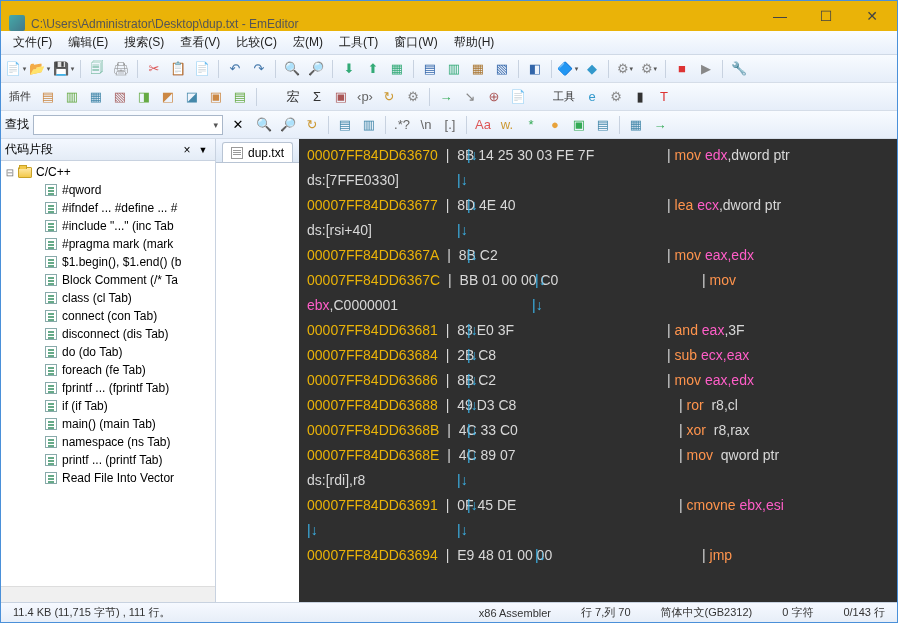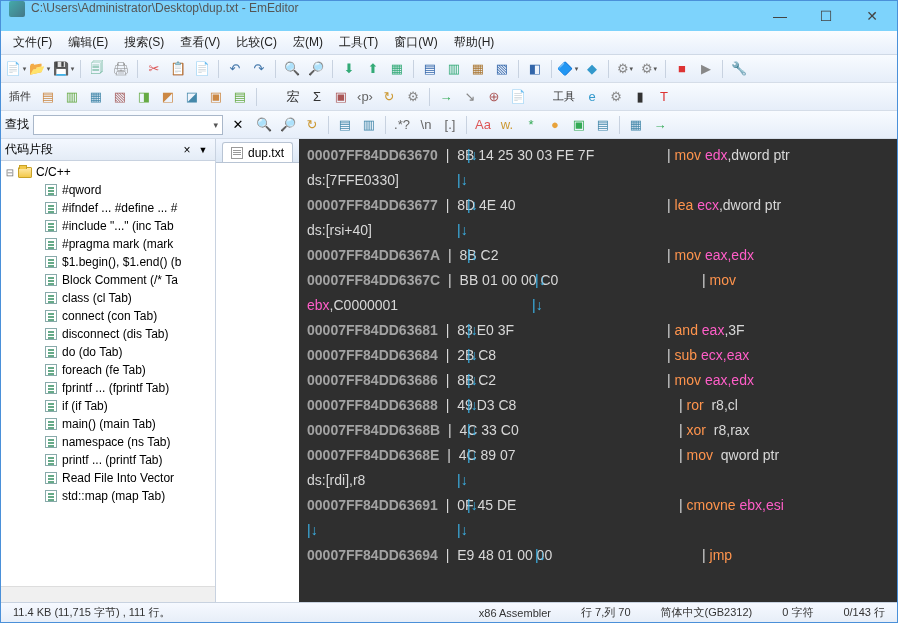--- a/index.html
+++ b/index.html
@@ -1,19 +1,19 @@
 <!DOCTYPE html>
 <html><head>
 <meta charset="utf-8">
 <style>
 * { box-sizing: border-box; margin: 0; padding: 0; font-family: "Microsoft YaHei", "Segoe UI", Tahoma, sans-serif; }
 body { width: 898px; height: 623px; display: flex; flex-direction: column; background: #fff; border: 1px solid #4a90d9; overflow: hidden; }
 
 
-.titlebar { height: 30px; background: #7dd3fc; display: flex; align-items: flex-start; padding: 0 2px 0 8px; font-size: 12px; color: #555; }
+.titlebar { height: 30px; background: #eab308; display: flex; align-items: flex-end; padding: 0 2px 0 8px; font-size: 12px; color: #555; }
 .titlebar .icon { width: 16px; height: 16px; margin-right: 6px; background: linear-gradient(135deg,#4aa,#478); border-radius: 2px; }
 .titlebar .title { flex: 1; }
 .titlebar .win-btns { display: flex; }
 .titlebar .win-btn { width: 46px; height: 30px; display: flex; align-items: center; justify-content: center; font-size: 14px; color: #444; }
 
 
 .menubar { height: 24px; background: linear-gradient(#fafcff,#e8f0fb); display: flex; align-items: center; padding: 0 4px; font-size: 12px; border-bottom: 1px solid #cfd9e6; }
 .menubar .menu-item { padding: 3px 8px; color: #222; }
 
 
@@ -49,21 +49,21 @@
 .sidebar-hscroll { height:16px; background:#f0f0f0; border-top:1px solid #ddd; }
 
 
 .editor { flex:1; display:flex; flex-direction:row; min-width:0; }
 .tabbar { height:24px; background:linear-gradient(#f1f6ff,#dde8f5); display:flex; align-items:flex-end; padding:0 6px; border-bottom:1px solid #b8c4d4; }
 .tab { height:20px; background:#fff; border:1px solid #b8c4d4; border-bottom:none; border-radius:3px 3px 0 0; display:flex; align-items:center; padding:0 8px; font-size:12px; gap:5px; }
 .tab .tab-icon { width:12px; height:12px; background:#fff; border:1px solid #999; position:relative; }
 .tab .tab-icon::after{content:"";position:absolute;left:1px;right:1px;top:2px;height:1px;background:#999;box-shadow:0 2px 0 #999,0 4px 0 #999;}
 
 .editor-content { flex:1; background:#2f2f2f; color:#ddd; font-family: Consolas, monospace; font-size:14px; padding:4px 8px; overflow:hidden; line-height:25px; white-space:pre; position:relative; }
-.addr { color:#a3a3a3;font-weight:bold; }
+.addr { color:#eab308; }
 .pipe { color:#d8d8d8; margin:0 4px; }
 .bytes { color:#d8d8d8; }
 .ws-arrow { color:#3bb3e8; }
 .op-pipe { color:#d8d8d8; }
 .mnemonic { color:#ff944d; }
 .reg { color:#ff5ec8; font-weight:500; }
 .txt-gray { color:#d8d8d8; }
 
 
 .statusbar { height:20px; background:linear-gradient(#f6f9ff,#e7eef8); border-top:1px solid #c8d2e0; display:flex; align-items:center; font-size:11px; color:#333; padding:0 6px; gap:18px; }
@@ -464,27 +464,20 @@
           </span>
           <span>printf ...  (printf Tab)</span>
         </div>
         <div class="node child">
           <span class="expander"></span>
           <span class="ticon">
             <span class="snip-icon"></span>
           </span>
           <span>Read File Into Vector</span>
         </div>
-        <div class="node child">
-          <span class="expander"></span>
-          <span class="ticon">
-            <span class="snip-icon"></span>
-          </span>
-          <span>std::map  (map Tab)</span>
-        </div>
       </div>
     <div class="sidebar-hscroll"></div>
   </div>
 
   <div class="editor">
     <div class="tabbar">
       <div class="tab">
         <span class="tab-icon"></span>
         <span>dup.txt</span>
       </div>

